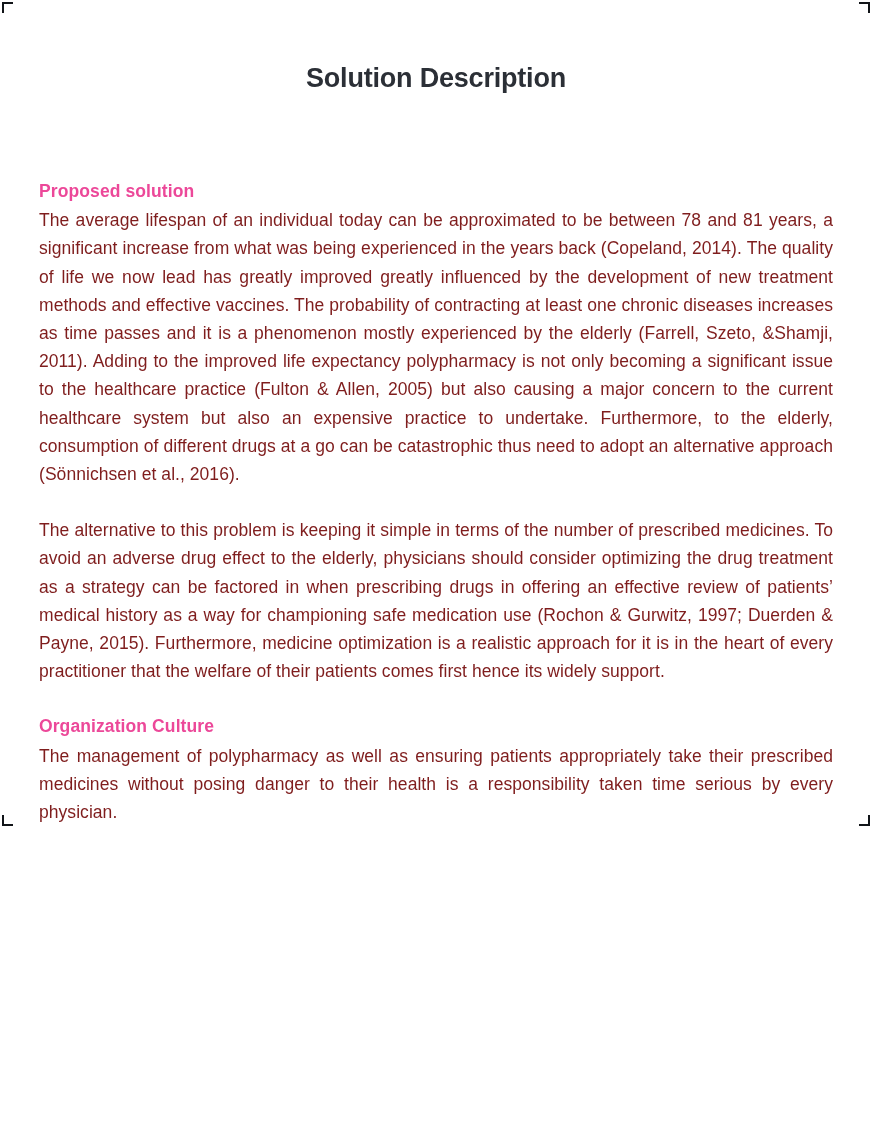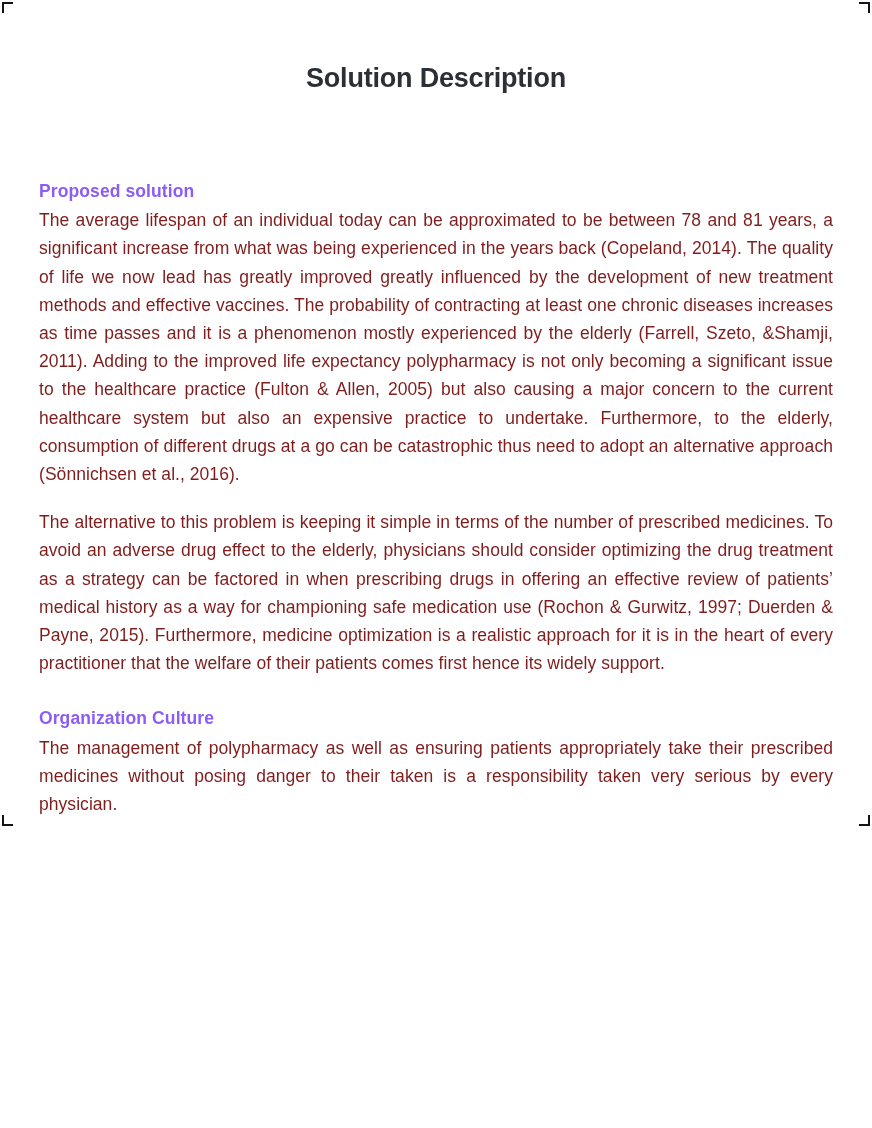--- a/index.html
+++ b/index.html
@@ -51,39 +51,39 @@
   .content {
     position: absolute;
     left: 39px;
     top: 178px;
     width: 794px;
   }
 
   .section-heading {
     font-size: 17.5px;
     font-weight: bold;
-    color: #8b5cf6;
+    color: #ec4899;
     line-height: 1.55;
     margin: 0 0 1px 0;
     letter-spacing: 0.1px;
   }
 
   .para {
     font-size: 17.5px;
     line-height: 28.2px;
     color: #7f1d1d;
     text-align: justify;
     text-justify: inter-word;
     margin: 0;
     letter-spacing: 0.05px;
   }
 
   .para + .para,
   .para + .section-heading {
-    margin-top: 20px;
+    margin-top: 28px;
   }
 
   .section-block + .section-block {
     margin-top: 28px;
   }
 
   
   .footer {
     position: absolute;
     left: 0;
@@ -142,21 +142,21 @@
   <div class="content">
 
     <div class="section-block">
       <div class="section-heading">Proposed solution</div>
       <p class="para">The average lifespan of an individual today can be approximated to be between 78 and 81 years, a significant increase from what was being experienced in the years back (Copeland, 2014). The quality of life we now lead has greatly improved greatly influenced by the development of new treatment methods and effective vaccines. The probability of contracting at least one chronic diseases increases as time passes and it is a phenomenon mostly experienced by the elderly (Farrell, Szeto, &amp;Shamji, 2011). Adding to the improved life expectancy polypharmacy is not only becoming a significant issue to the healthcare practice (Fulton &amp; Allen, 2005) but also causing a major concern to the current healthcare system but also an expensive practice to undertake. Furthermore, to the elderly, consumption of different drugs at a go can be catastrophic thus need to adopt an alternative approach (Sönnichsen et al., 2016).</p>
       <p class="para">The alternative to this problem is keeping it simple in terms of the number of prescribed medicines. To avoid an adverse drug effect to the elderly, physicians should consider optimizing the drug treatment as a strategy can be factored in when prescribing drugs in offering an effective review of patients’ medical history as a way for championing safe medication use (Rochon &amp; Gurwitz, 1997; Duerden &amp; Payne, 2015). Furthermore, medicine optimization is a realistic approach for it is in the heart of every practitioner that the welfare of their patients comes first hence its widely support.</p>
     </div>
 
     <div class="section-block">
       <div class="section-heading">Organization Culture</div>
-      <p class="para">The management of polypharmacy as well as ensuring patients appropriately take their prescribed medicines without posing danger to their taken is a responsibility taken very serious by every physician.</p>
+      <p class="para">The management of polypharmacy as well as ensuring patients appropriately take their prescribed medicines without posing danger to their health is a responsibility taken time serious by every physician.</p>
     </div>
 
   </div>
 
   <div class="footer">
     <div class="logo">
 
       <svg class="logo-mark" viewBox="0 0 44 44">
         <path fill="#2cbdb6" d="M22.5 6.2
                  C13.6 6.2 6.3 13.3 6.3 22.1

